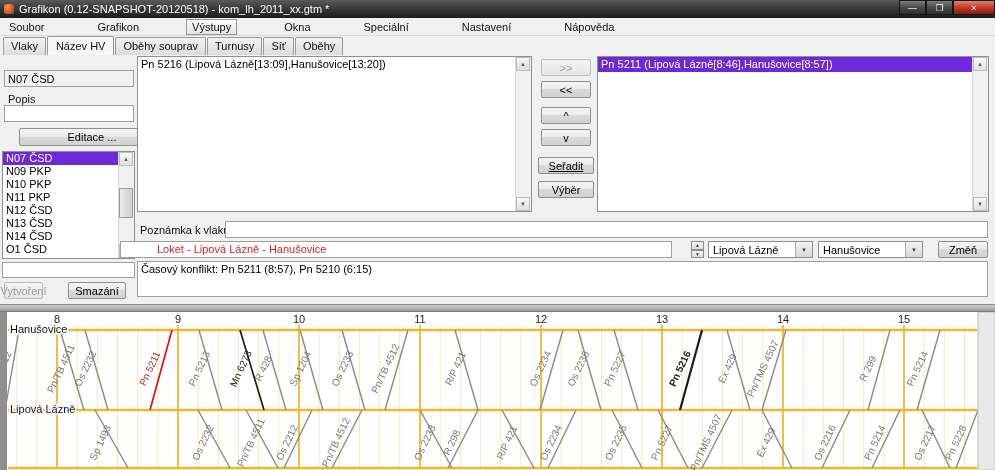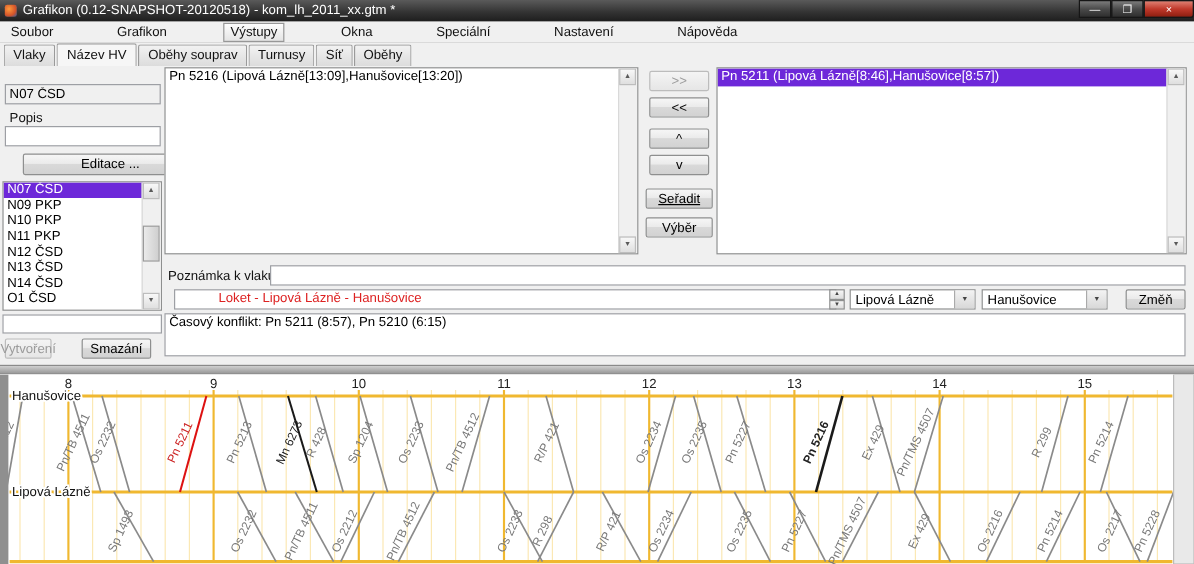--- a/index.html
+++ b/index.html
@@ -155,21 +155,21 @@
         </div>
       <div class="sb">
         <span class="sb-btn up">▲</span>
         <span class="sb-btn down">▼</span>
       </div>
     </div>
 
     <span class="lbl" style="left:140px;top:169px;">Poznámka k vlaku:</span>
     <input class="input" style="left: 225px; top: 166px; width: 763px; height: 17px;" value="">
 
-    <div class="input red-text" style="left:145px;top:186px;width:552px;height:17px;white-space:nowrap;overflow:hidden;padding-left:36px;">Loket - Lipová Lázně - Hanušovice</div>
+    <div class="input red-text" style="left:120px;top:186px;width:552px;height:17px;white-space:nowrap;overflow:hidden;padding-left:36px;">Loket - Lipová Lázně - Hanušovice</div>
     <div class="spinner" style="left:691px;top:186px;">
       <span>▲</span>
       <span>▼</span>
     </div>
     <div class="combo" style="left:708px;top:186px;width:105px;height:17px;">
       <span>Lipová Lázně</span>
       <span class="arrow-btn">▼</span>
     </div>
     <div class="combo" style="left:818px;top:186px;width:105px;height:17px;">
       <span>Hanušovice</span>

